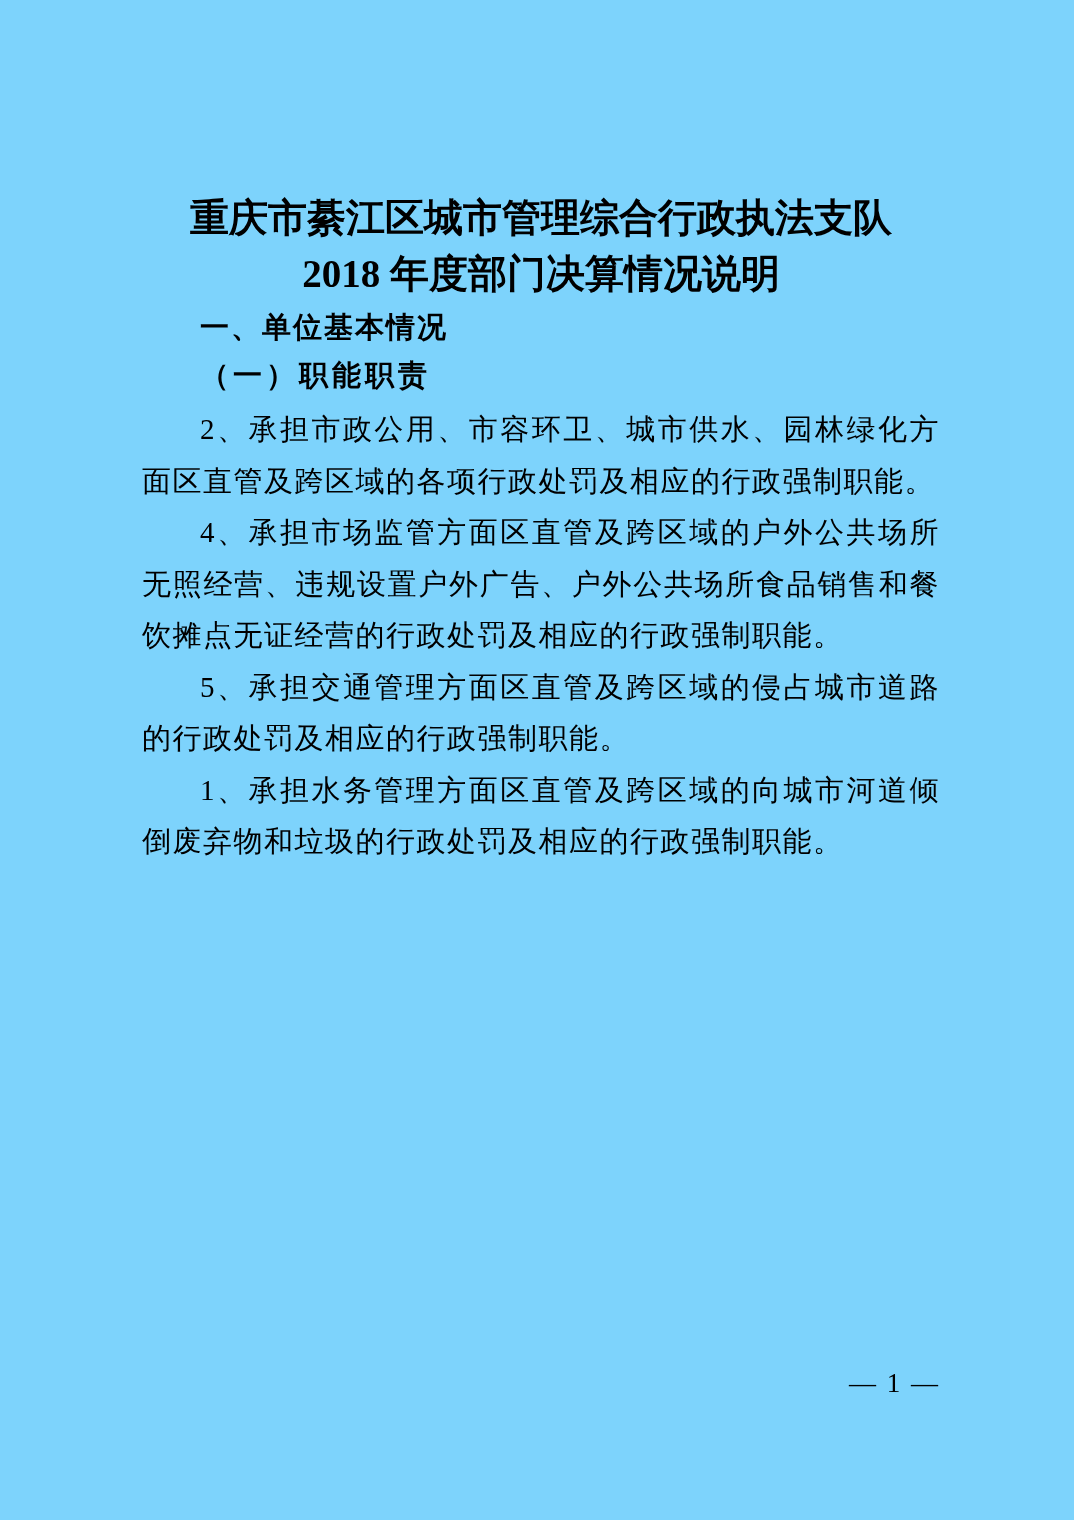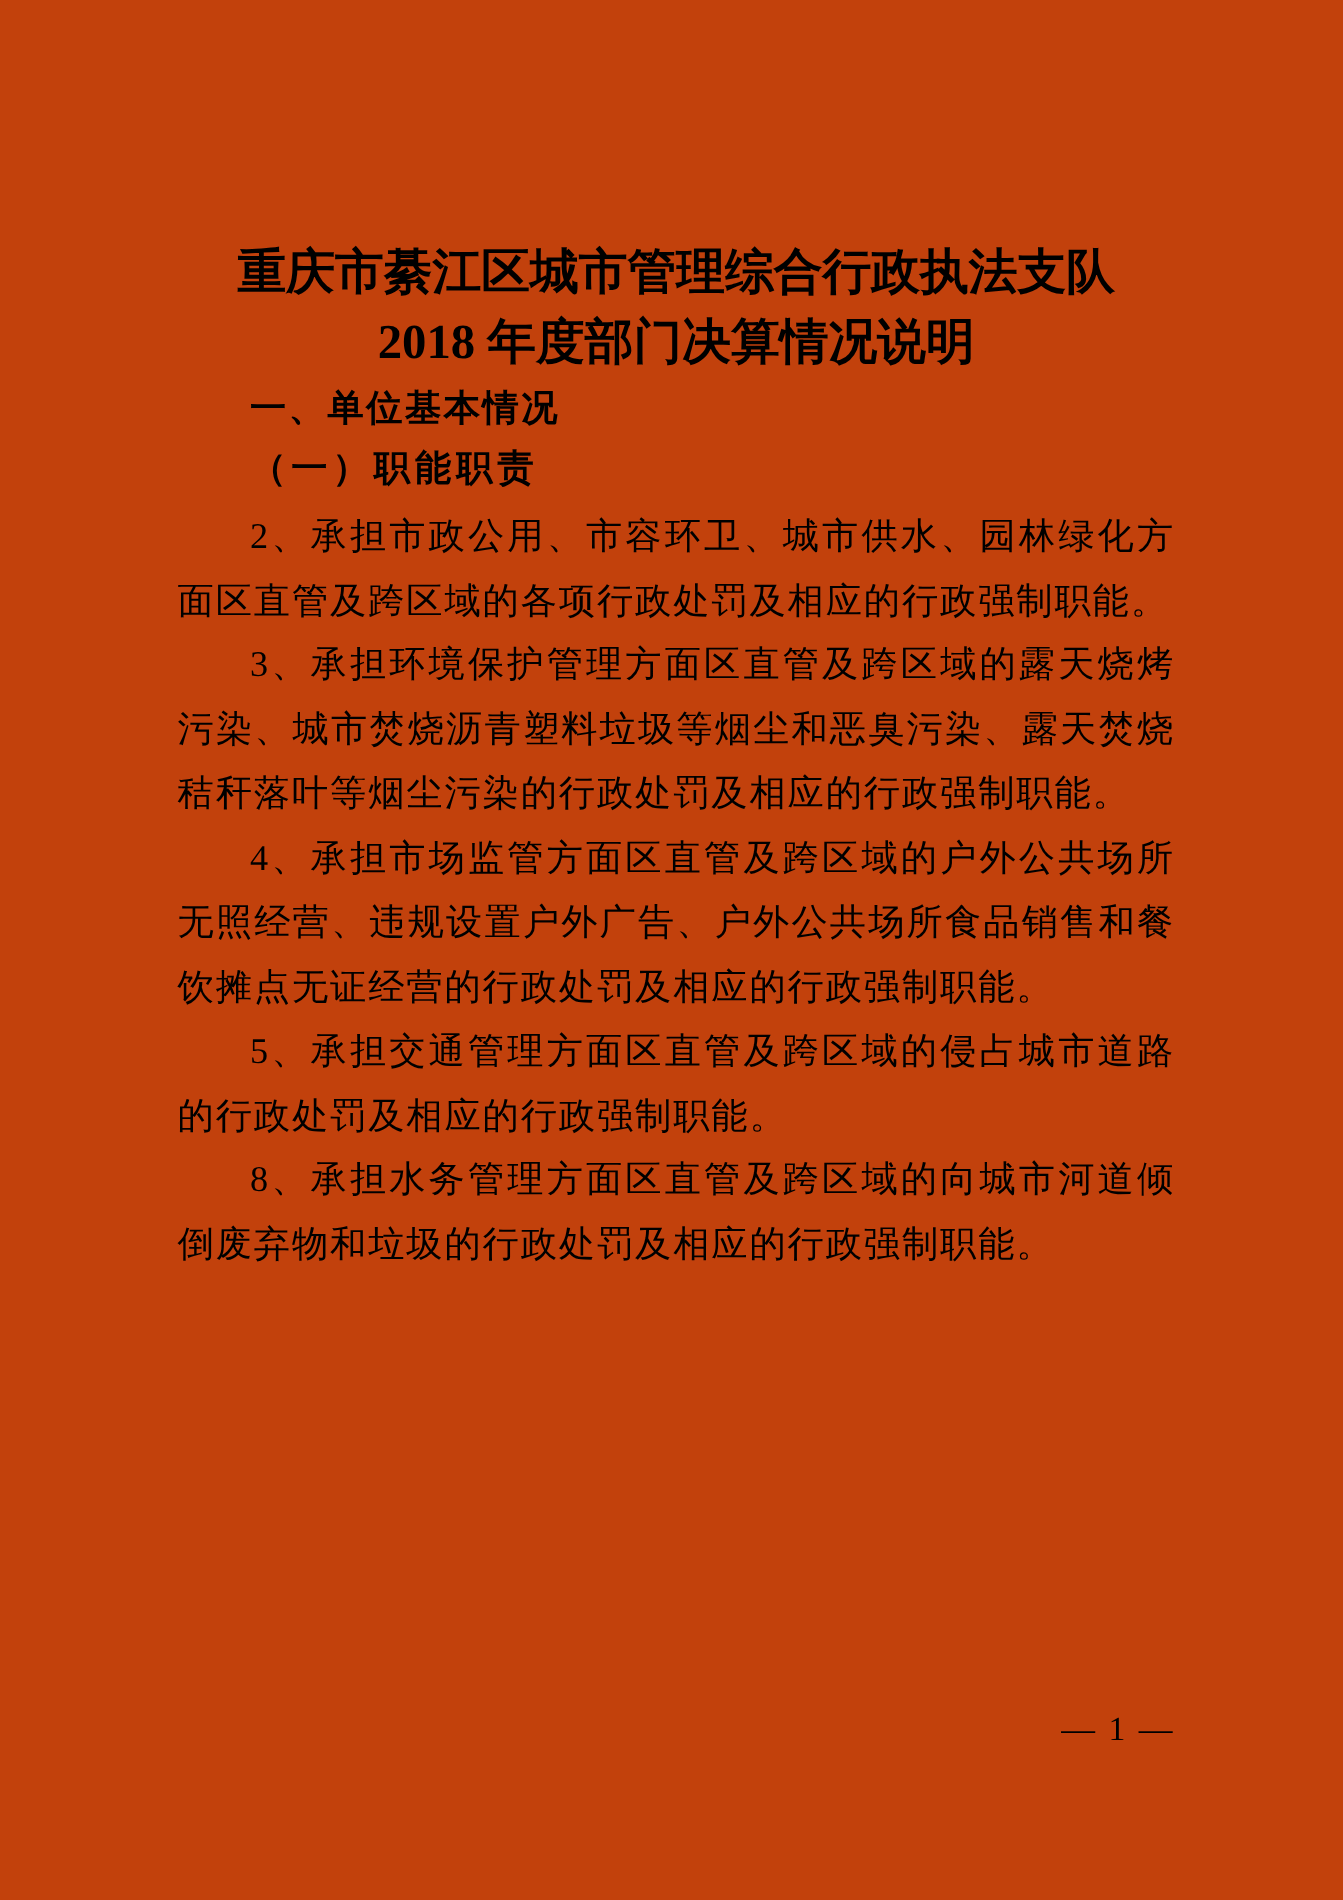--- a/index.html
+++ b/index.html
@@ -4,21 +4,21 @@
 <style>
   html, body {
     margin: 0;
     padding: 0;
     background: #ffffff;
   }
   .page {
     position: relative;
     width: 1074px;
     height: 1520px;
-    background: #c2410c;
+    background: #7dd3fc;
     color: #000000;
     font-family: "Liberation Serif", "DejaVu Serif", serif;
     overflow: hidden;
   }
   .content {
     position: absolute;
     left: 142px;
     top: 0;
     width: 798px;
   }
@@ -82,21 +82,20 @@
       <span>重庆市綦江区城市管理综合行政执法支队</span><br>
       <span>2018 年度部门决算情况说明</span>
     </h1>
 
     <h2 class="section-heading">一、单位基本情况</h2>
 
     <h3 class="sub-heading">（一）职能职责</h3>
 
     <div class="body-text">
       <p>2、承担市政公用、市容环卫、城市供水、园林绿化方面区直管及跨区域的各项行政处罚及相应的行政强制职能。</p>
-      <p>3、承担环境保护管理方面区直管及跨区域的露天烧烤污染、城市焚烧沥青塑料垃圾等烟尘和恶臭污染、露天焚烧秸秆落叶等烟尘污染的行政处罚及相应的行政强制职能。</p>
       <p>4、承担市场监管方面区直管及跨区域的户外公共场所无照经营、违规设置户外广告、户外公共场所食品销售和餐饮摊点无证经营的行政处罚及相应的行政强制职能。</p>
       <p>5、承担交通管理方面区直管及跨区域的侵占城市道路的行政处罚及相应的行政强制职能。</p>
-      <p>8、承担水务管理方面区直管及跨区域的向城市河道倾倒废弃物和垃圾的行政处罚及相应的行政强制职能。</p>
+      <p>1、承担水务管理方面区直管及跨区域的向城市河道倾倒废弃物和垃圾的行政处罚及相应的行政强制职能。</p>
     </div>
   </div>
 
   <div class="page-number">— 1 —</div>
 </div>
 
 </body></html>

